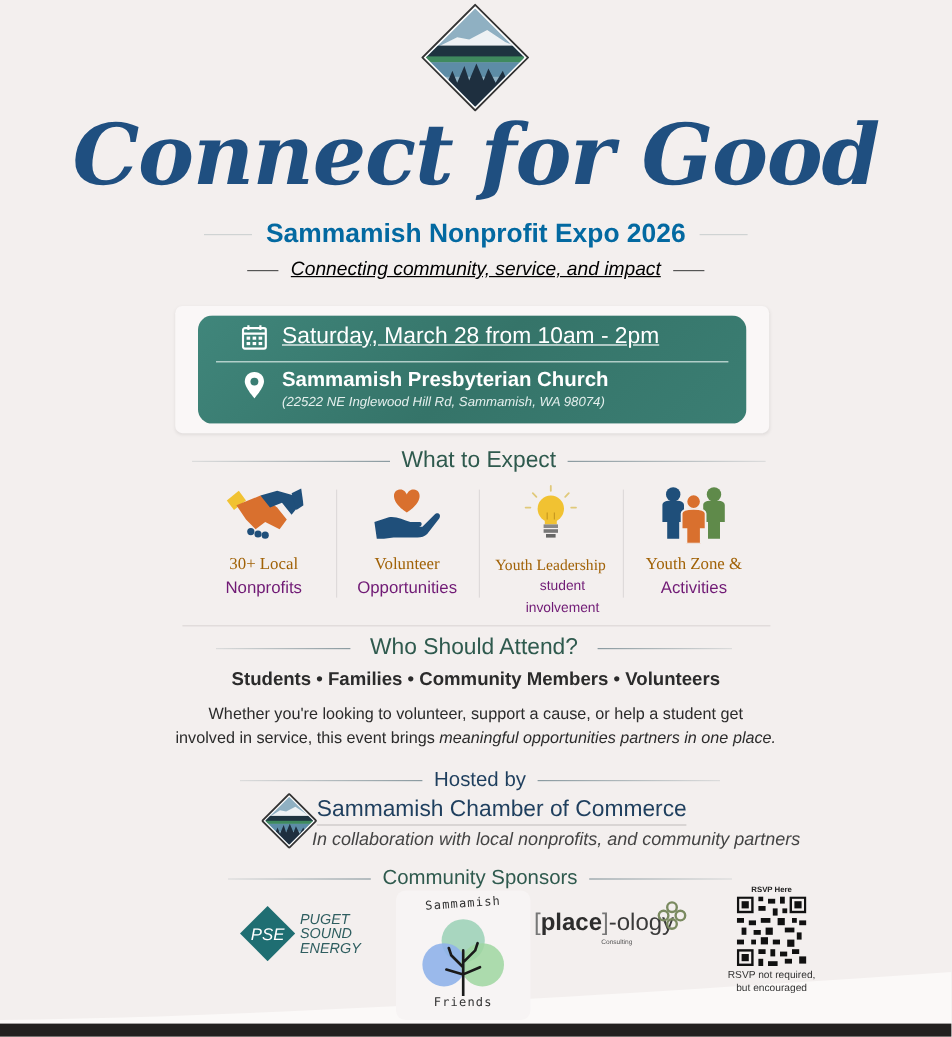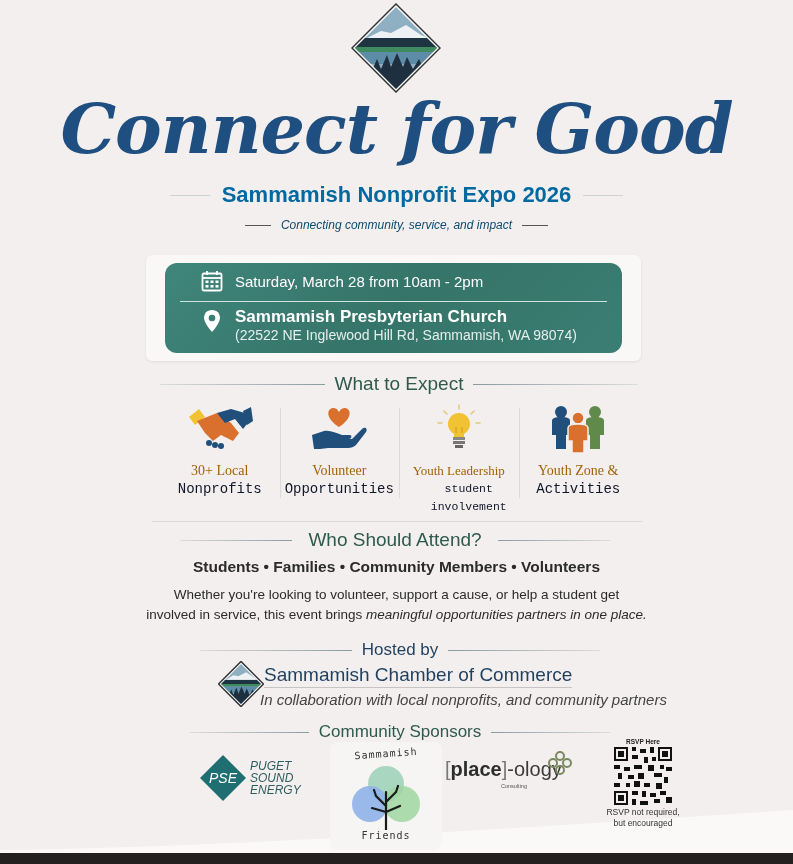--- a/index.html
+++ b/index.html
@@ -31,65 +31,66 @@
     font-family: "Liberation Sans", sans-serif;
     font-weight: bold;
     font-size: 22px;
     color: #0369a1;
   }
   .rule { height: 1px; background: #cfd3d3; }
   .tagline-row { top: 212px; height: 26px; display: flex; align-items: center; justify-content: center; gap: 10px; }
   .tagline {
     font-family: "Liberation Sans", sans-serif;
     font-style: italic;
-    font-size: 12px;
-    color: #0c4a6e;
+    font-size: 16px;
+    color: #000000;
+    text-decoration: underline;
   }
   .dash { width: 26px; height: 1px; background: #555; }
 
   
   .card-outer {
     left: 146px; top: 255px; width: 495px; height: 106px;
     background: #faf7f7; border-radius: 6px;
     box-shadow: 0 1px 3px rgba(0,0,0,0.08);
   }
   .card {
     left: 165px; top: 263px; width: 457px; height: 90px;
     background: #3a7d73;
     background-image: linear-gradient(135deg, #40867b 0%, #357469 50%, #3b7e73 100%);
     border-radius: 12px;
     color: #fff;
   }
   .card-date-row { position: absolute; left: 36px; top: 7px; display: flex; align-items: center; gap: 12px; }
-  .card-date { font-family: "Liberation Sans", sans-serif; font-size: 15px; font-weight: normal; }
+  .card-date { font-family: "Liberation Sans", sans-serif; font-size: 19px; font-weight: normal; text-decoration: underline; }
   .card-divider { position: absolute; left: 15px; right: 15px; top: 38px; height: 1px; background: #cfe3df; }
   .card-loc { position: absolute; left: 38px; top: 44px; display: flex; gap: 14px; }
   .card-venue { font-family: "Liberation Sans", sans-serif; font-size: 17px; font-weight: bold; line-height: 20px; }
-  .card-addr { font-family: "Liberation Sans", sans-serif; font-size: 14px; color: #e4efed; line-height: 17px; }
+  .card-addr { font-family: "Liberation Sans", sans-serif; font-size: 11px; color: #e4efed; line-height: 17px; font-style: italic; }
 
   
   .sec-row { display: flex; align-items: center; justify-content: center; gap: 10px; }
   .sec-title {
     font-family: "Liberation Sans", sans-serif;
     font-weight: normal; font-size: 19px; color: #2f5a4e;
     white-space: nowrap;
     text-align: right;
   }
   .sec-line { height: 1px; background: linear-gradient(90deg, #dcdcdc, #8a9aa0); }
   .sec-line.r { background: linear-gradient(90deg, #8a9aa0, #dcdcdc); }
 
   
   .expect { left: 160px; top: 400px; width: 478px; height: 110px; display: flex; }
   .exp-item { flex: 1; text-align: center; position: relative; }
   .exp-item + .exp-item::before {
     content: ""; position: absolute; left: 0; top: 8px; height: 90px; width: 1px; background: #dedada;
   }
   .exp-icon { height: 56px; display: flex; align-items: center; justify-content: center; }
   .exp-l1 { font-family: Liberation Serif, serif; font-size: 14px; color: #a16207; line-height: 18px; margin-top: 6px; }
-  .exp-l2 { font-family: Liberation Mono, monospace; font-size: 14px; color: #0f172a; line-height: 18px; }
+  .exp-l2 { font-family: Liberation Sans, sans-serif; font-size: 14px; color: #701a75; line-height: 18px; }
   .exp-l2.small { font-size: 11.5px; padding-left: 20px; }
   .exp-l1.medium { font-size: 13px; }
 
   .hr { height: 1px; background: #dcd7d6; }
 
   .audience {
     top: 558px; font-family: "Liberation Sans", sans-serif;
     font-weight: bold; font-size: 15.5px; color: #2b2b2b;
   }
   .desc {

